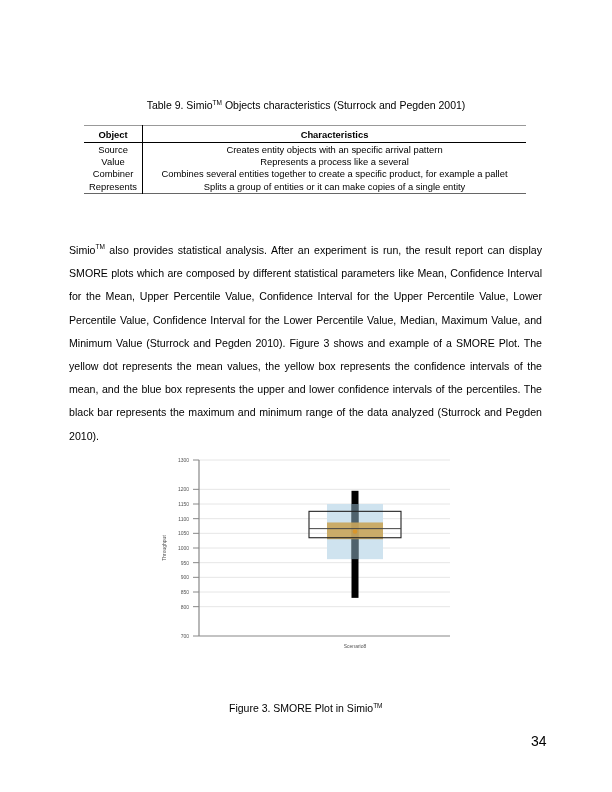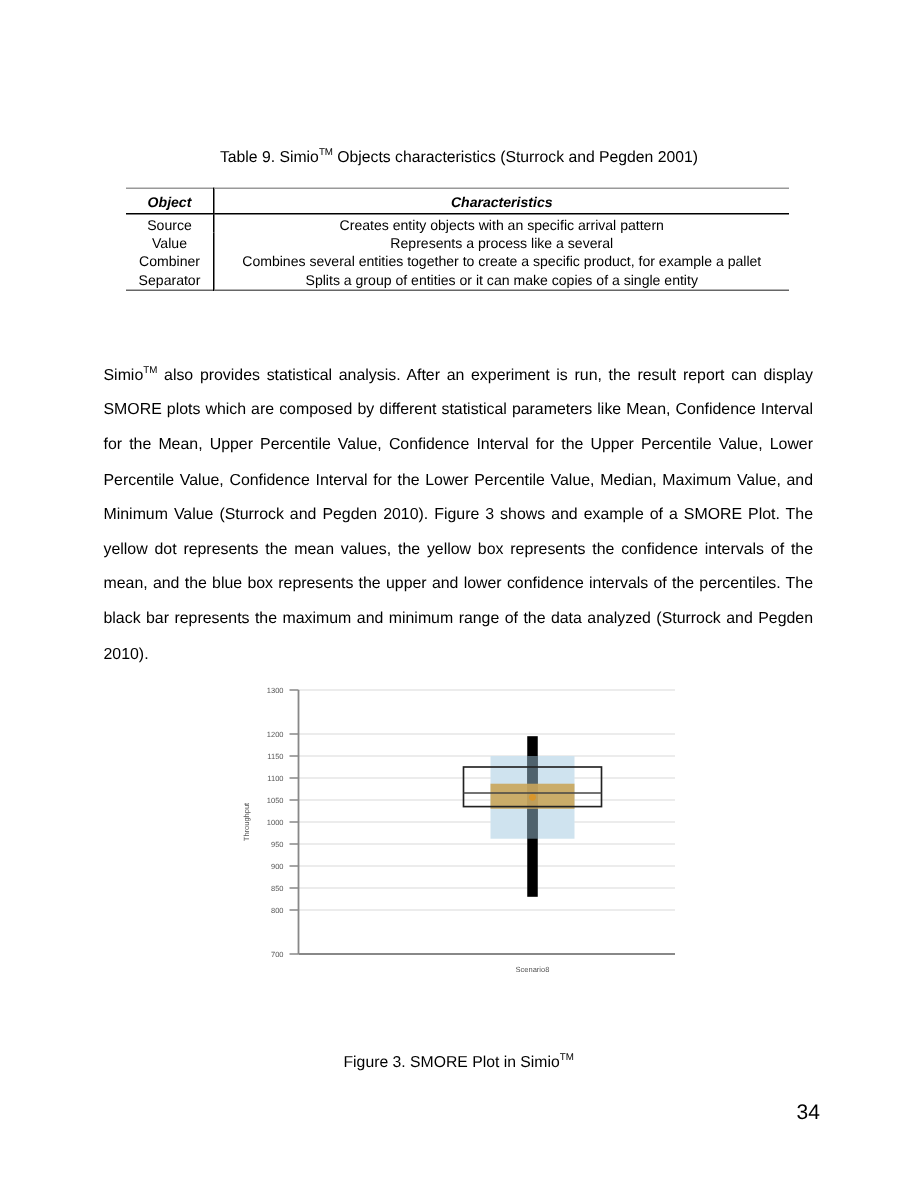--- a/index.html
+++ b/index.html
@@ -3,21 +3,21 @@
 <meta charset="utf-8">
 <style>
   html, body { margin:0; padding:0; background:#fff; }
   body { width:612px; height:792px; position:relative; overflow:hidden;
          font-family:"Liberation Sans", sans-serif; color:#000; }
   .caption { position:absolute; left:0; width:612px; text-align:center; font-size:10.5px; }
   sup { font-size:6.5px; vertical-align:super; line-height:0; }
   #table-caption { top:99px; }
   table { position:absolute; left:84px; top:125px; width:442px; border-collapse:collapse;
           font-size:9.4px; border-top:1.5px solid #999; border-bottom:1.5px solid #666; }
-  th { font-weight:bold; padding:1px 3px; height:14px; border-bottom:1.3px solid #000; text-align:center;font-style:italic; }
+  th { font-weight:bold; padding:1px 3px; height:14px; border-bottom:1.3px solid #000; text-align:center; }
   td { padding:0 3px; height:12.4px; text-align:center; }
   th.c1, td.c1 { border-right:1px solid #000; width:52px; }
   .para { position:absolute; left:69px; top:239px; width:473px; font-size:10.6px;
           line-height:23.2px; text-align:justify; }
   #chart { position:absolute; left:150px; top:450px; }
   #chart text { font-family:"Liberation Sans", sans-serif; }
   #fig-caption { top:702px; left:229px; width:auto; text-align:left; }
   #page-number { position:absolute; top:733px; left:531px; font-size:14px; }
 </style>
 </head>
@@ -39,21 +39,21 @@
       </tr>
     <tr>
         <td class="c1">Value</td>
         <td>Represents a process like a several</td>
       </tr>
     <tr>
         <td class="c1">Combiner</td>
         <td>Combines several entities together to create a specific product, for example a pallet</td>
       </tr>
     <tr>
-        <td class="c1">Separator</td>
+        <td class="c1">Represents</td>
         <td>Splits a group of entities or it can make copies of a single entity</td>
       </tr>
   </tbody>
 </table>
 
 <div class="para"><span>Simio</span><sup>TM</sup><span> also provides statistical analysis. After an experiment is run, the result report can display SMORE plots which are composed by different statistical parameters like Mean, Confidence Interval for the Mean, Upper Percentile Value, Confidence Interval for the Upper Percentile Value, Lower Percentile Value, Confidence Interval for the Lower Percentile Value, Median, Maximum Value, and Minimum Value (Sturrock and Pegden 2010). Figure 3 shows and example of a SMORE Plot. The yellow dot represents the mean values, the yellow box represents the confidence intervals of the mean, and the blue box represents the upper and lower confidence intervals of the percentiles.  The black bar represents the maximum and minimum range of the data analyzed (Sturrock and Pegden 2010).</span></div>
 
 <svg id="chart" width="310" height="215">
   <g id="grid-layer">
       <line x1="49" x2="300" y1="156.66666666666666" y2="156.66666666666666" stroke="#e6e6e6" stroke-width="1"></line>

